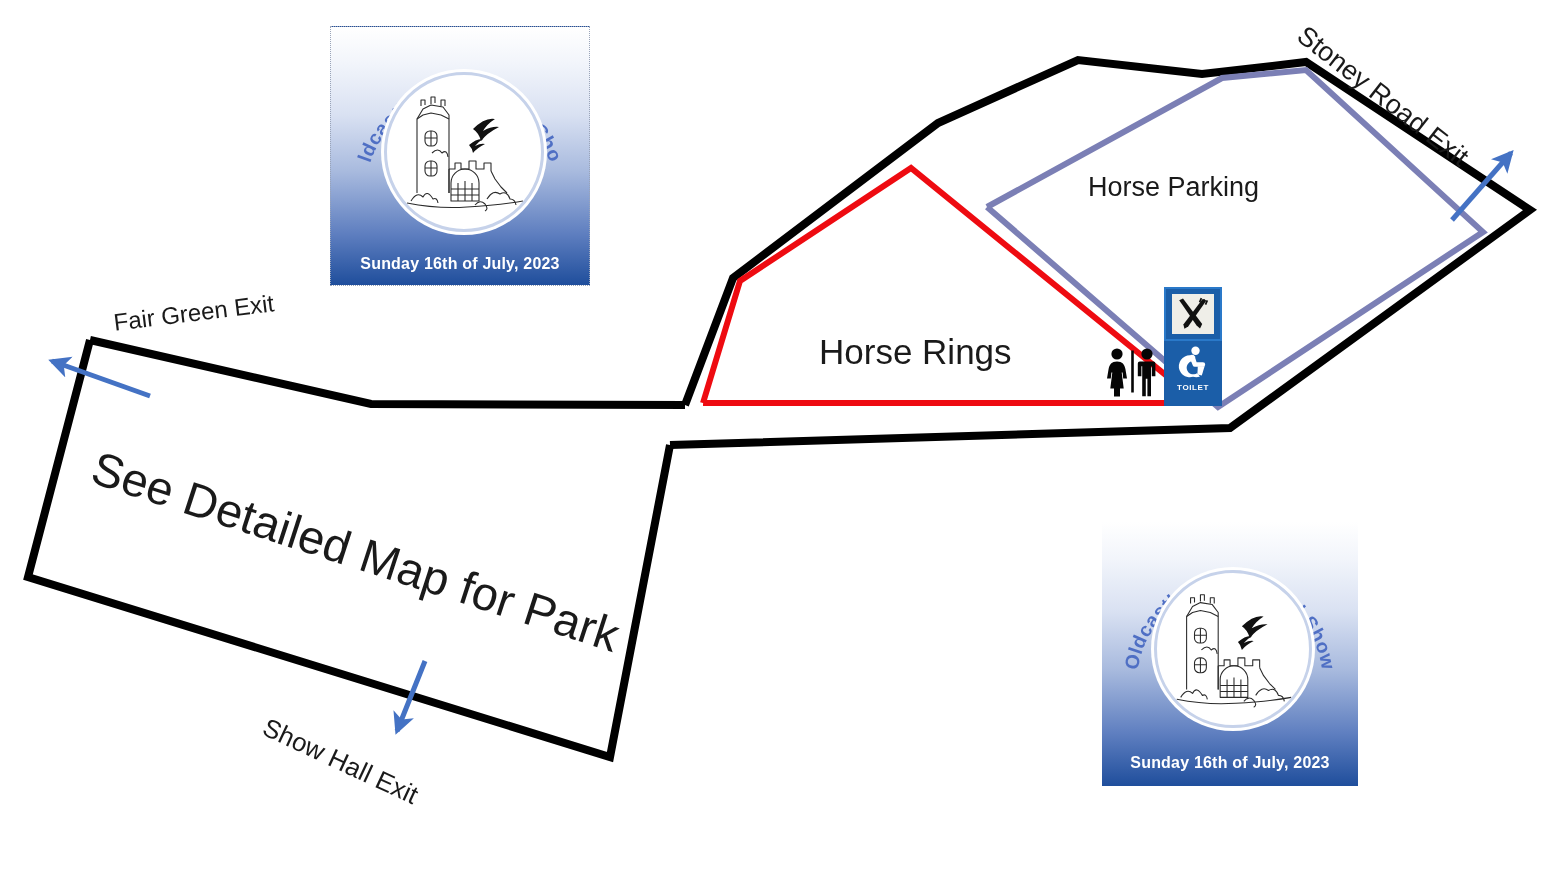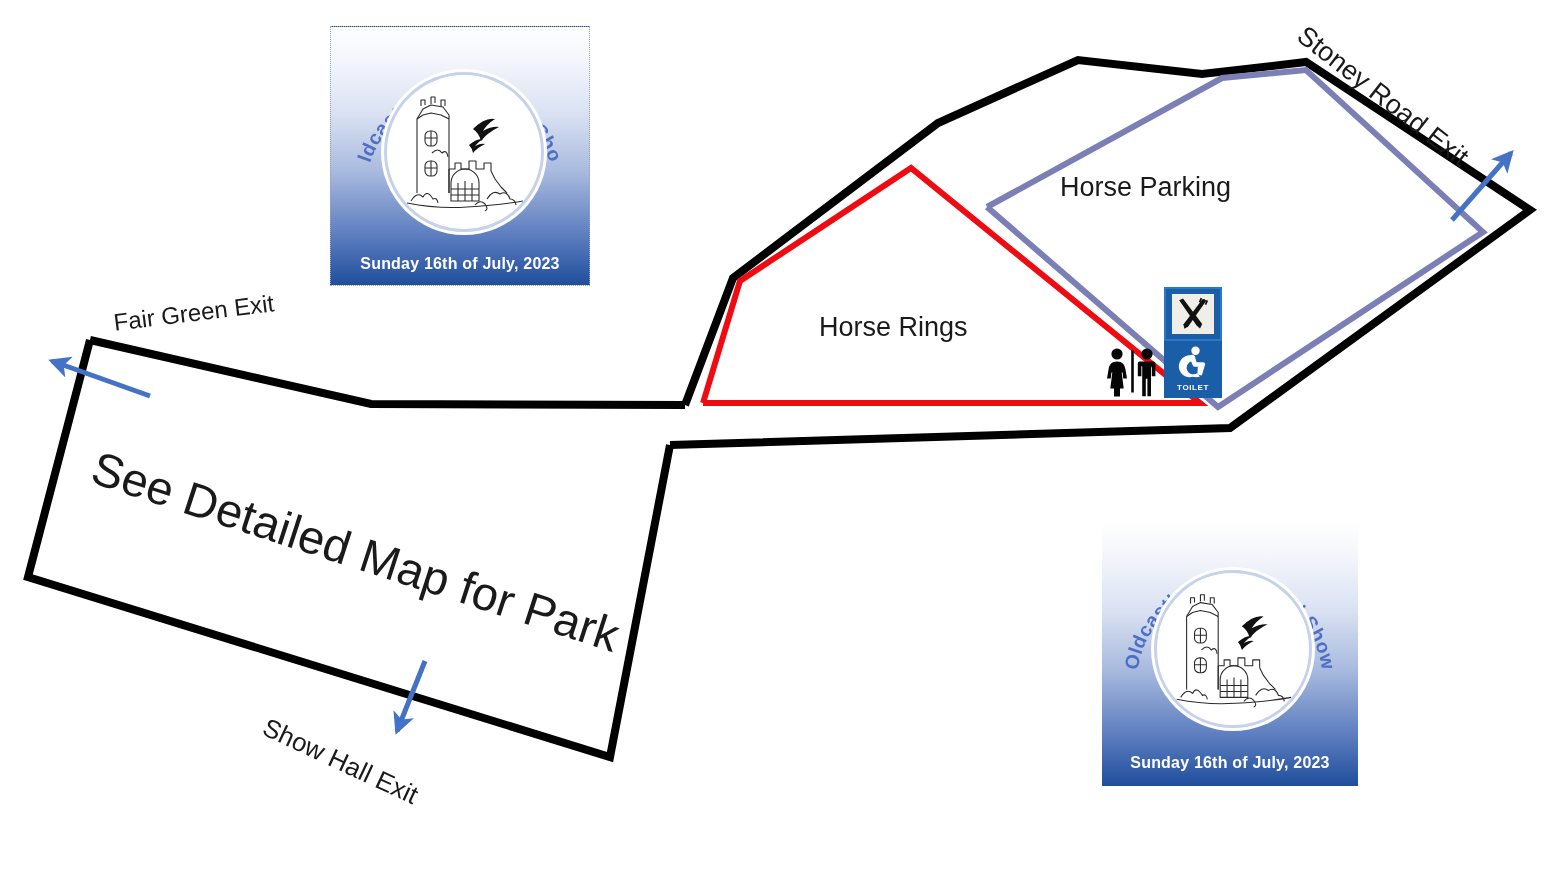--- a/index.html
+++ b/index.html
@@ -27,26 +27,26 @@
 
   
   .map-label {
     position: absolute;
     color: #1a1a1a;
     white-space: nowrap;
     font-family: "Liberation Sans", sans-serif;
     font-weight: 400;
   }
   #label-horse-parking {
-    left: 1060px; top: 172px;
+    left: 1088px; top: 172px;
     font-size: 27px;
   }
   #label-horse-rings {
-    left: 819px; top: 312px;
-    font-size: 27px;
+    left: 819px; top: 332px;
+    font-size: 35px;
   }
   #label-stoney-road-exit {
     left: 1310px; top: 20px;
     font-size: 27px;
     transform: rotate(38deg);
     transform-origin: left top;
   }
   #label-fair-green-exit {
     left: 112px; top: 309px;
     font-size: 24px;
@@ -136,21 +136,21 @@
   }
   #sign-restaurant .sign-plate {
     width: 42px; height: 40px;
     background: #efeee8;
     display: flex;
     align-items: center;
     justify-content: center;
   }
   #sign-toilet-accessible {
     left: 1164px; top: 341px;
-    width: 58px; height: 57px;
+    width: 58px; height: 65px;
     background: #1b5ea8;
     display: flex;
     flex-direction: column;
     align-items: center;
     justify-content: flex-start;
     padding-top: 3px;
   }
   #sign-toilet-accessible .toilet-word {
     color: #ffffff;
     font-family: "Liberation Sans", sans-serif;

